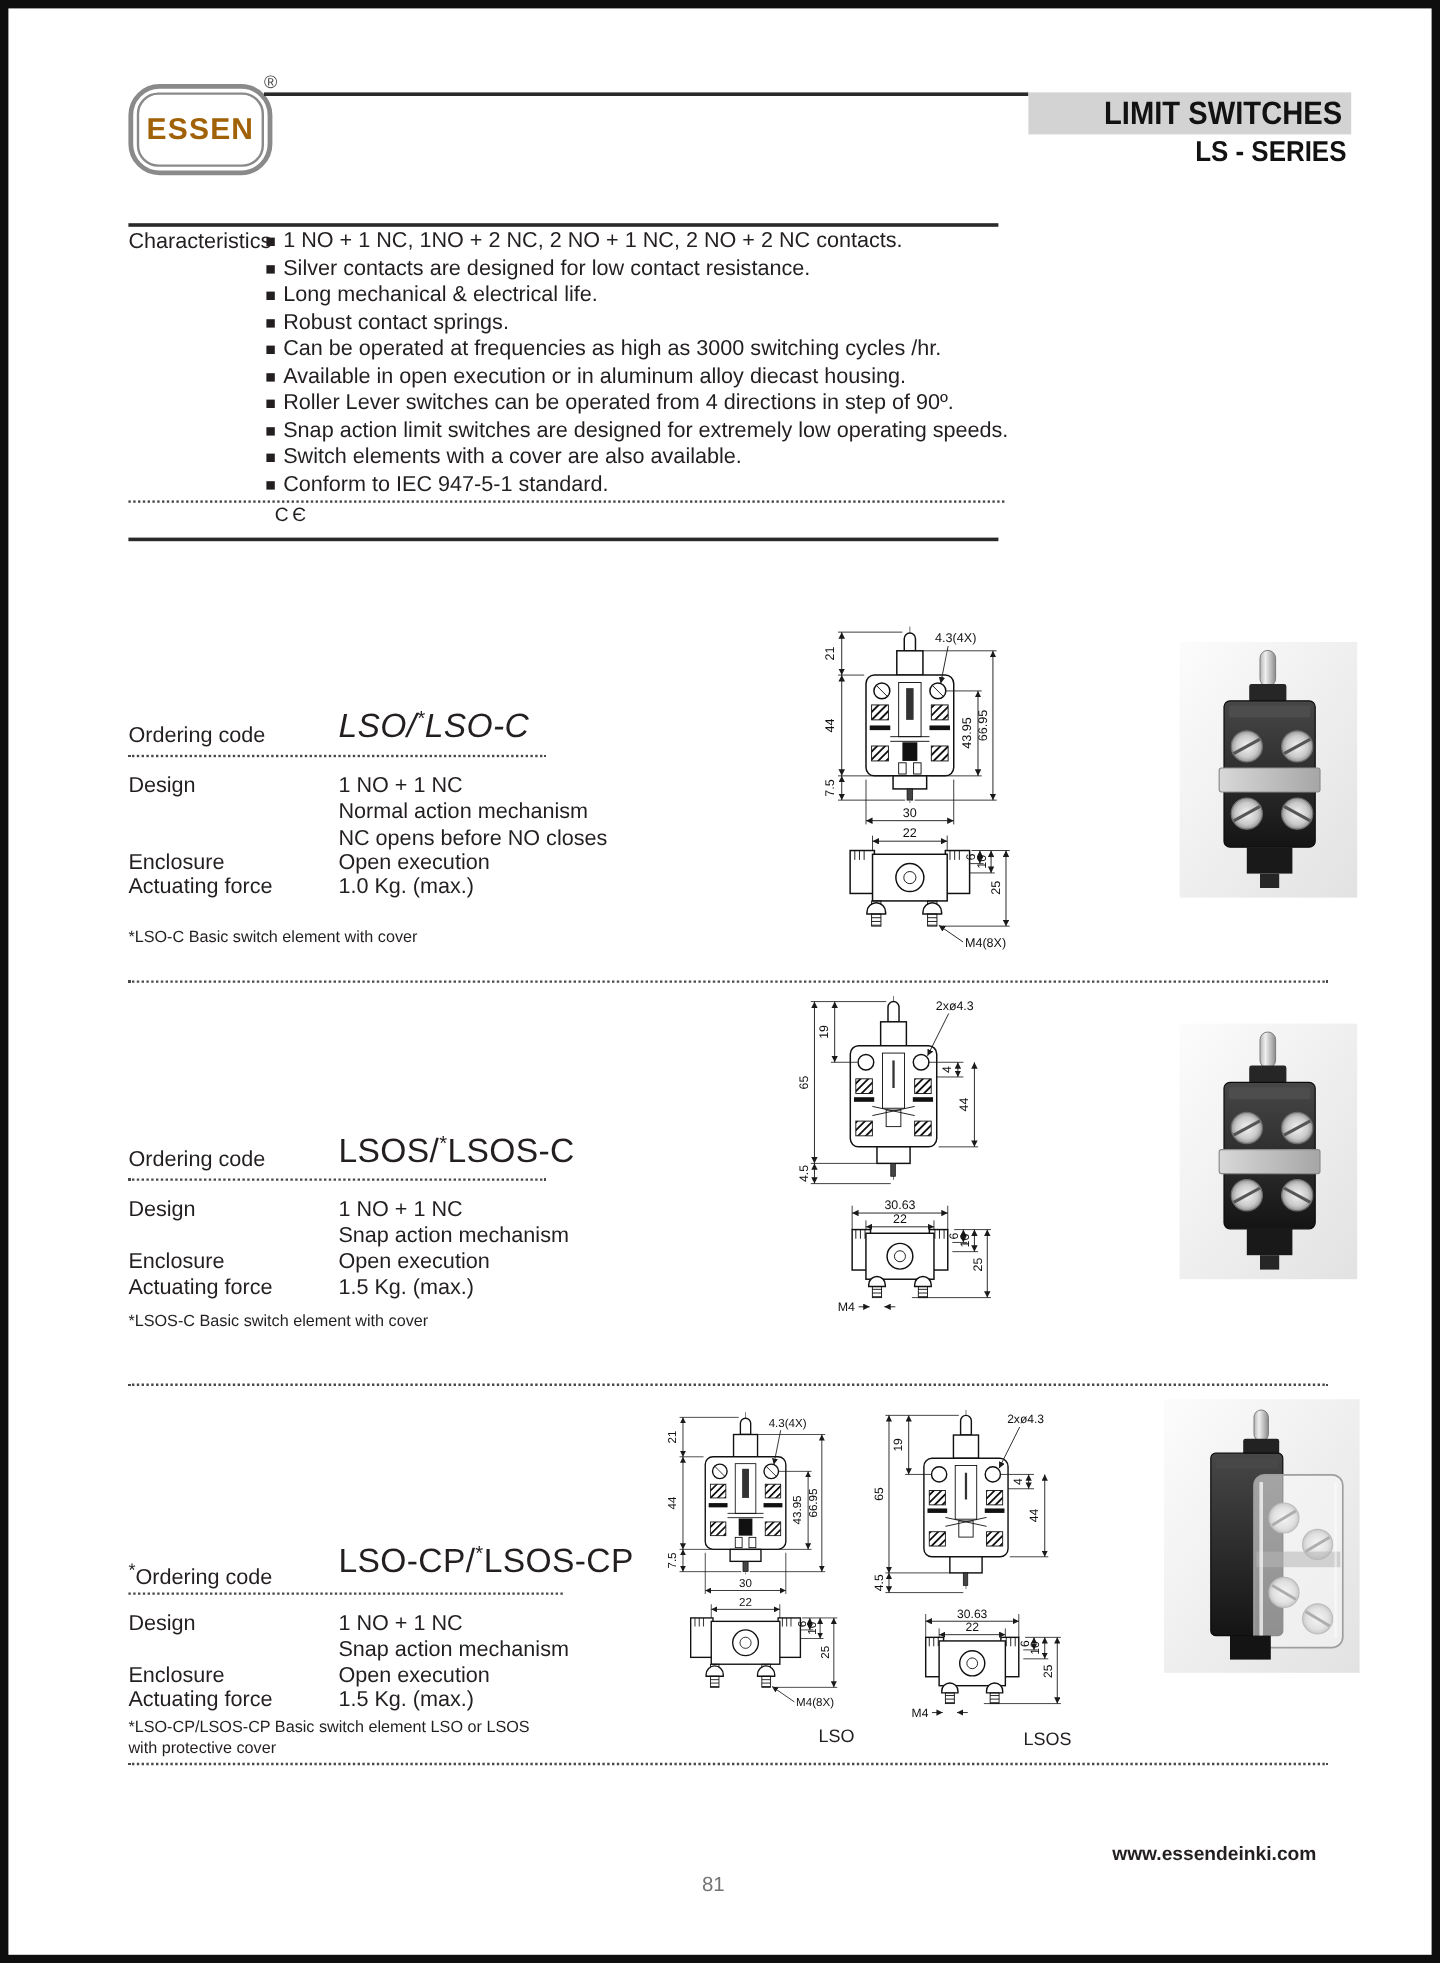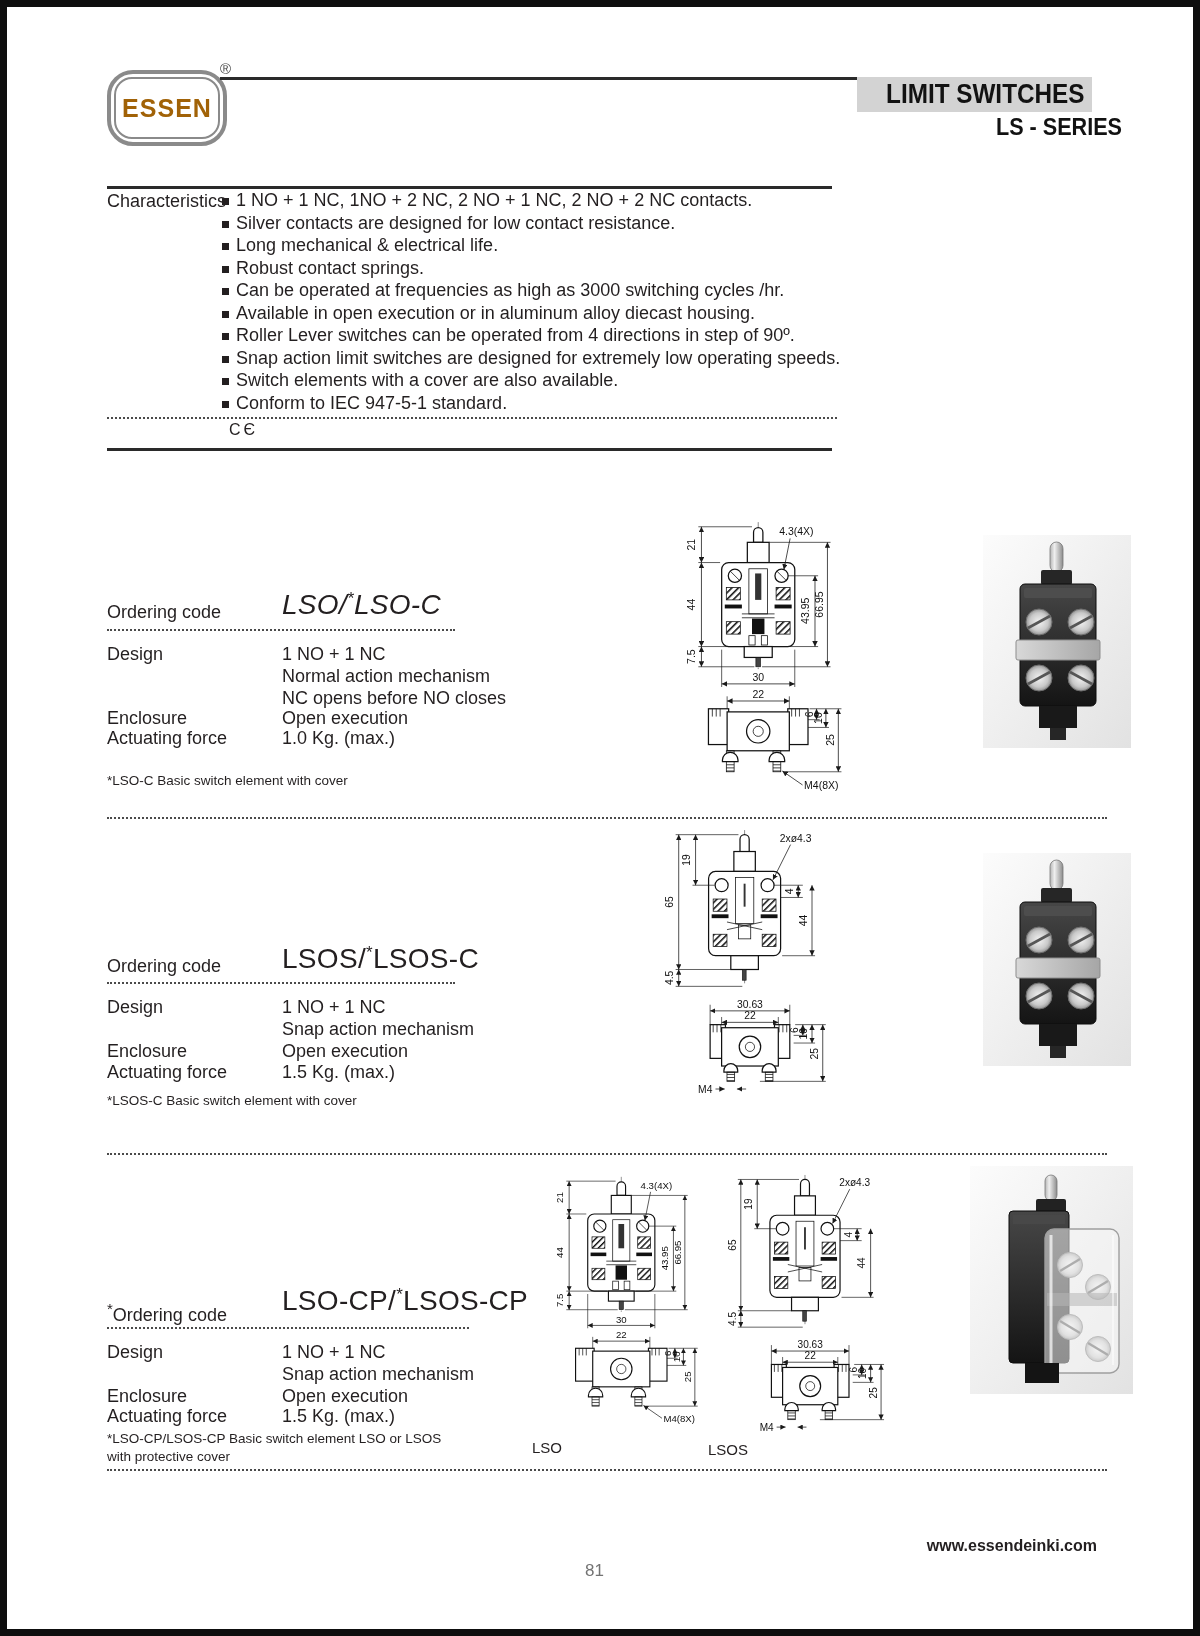--- a/index.html
+++ b/index.html
@@ -6,29 +6,29 @@
   #page{position:relative;width:1200px;height:1636px;background:#ffffff;
         border:7px solid #0e0e0e;box-sizing:border-box;overflow:hidden;
         font-family:"Liberation Sans",sans-serif;color:#231f20;}
   .abs{position:absolute;}
   .rule{background:#2a2a2a;}
   .dotline{border-top:2px dotted #4a4a4a;height:0;}
   .t15{font-size:18px;line-height:19px;color:#231f20;}
   .fn{font-size:13.5px;color:#231f20;}
   .code{font-size:28px;font-weight:400;color:#231f20;letter-spacing:.3px;white-space:nowrap;}
   .code sup{font-size:17px;}
-  .cap{font-size:15px;text-align:left;color:#231f20;}
+  .cap{font-size:15px;text-align:right;color:#231f20;}
   
   .logo{left:100px;top:63px;width:112px;height:68px;border:4px solid #8a8a8a;border-radius:26px;}
   .logo-inner{position:absolute;inset:3px;border:2px solid #8a8a8a;border-radius:18px;
               display:flex;align-items:center;justify-content:center;}
   .logo-txt{font-size:25px;font-weight:bold;color:#a16207;letter-spacing:1px;}
   .rmark{position:absolute;top:-14px;right:-8px;font-size:15px;color:#4a4a4a;}
   
-  .titlebar{left:850px;top:70px;width:235px;height:35px;background:#d3d3d3;
+  .titlebar{left:850px;top:70px;width:269px;height:35px;background:#d3d3d3;
             display:flex;align-items:center;justify-content:flex-end;padding-right:8px;box-sizing:border-box;}
   .titletxt{font-size:27px;font-weight:bold;color:#121212;transform:scaleX(.9);transform-origin:right center;white-space:nowrap;}
   .subtitle{left:888px;top:106px;width:227px;text-align:right;}
   .subtxt{display:inline-block;font-size:24px;font-weight:bold;color:#121212;transform:scaleX(.9);transform-origin:right center;}
   
   .charlist{left:215px;top:184px;width:660px;list-style:none;margin:0;padding:0;}
   .charlist li{display:flex;align-items:flex-start;height:22.5px;}
   .sq{width:7px;height:7px;background:#231f20;margin:7px 7px 0 0;flex:0 0 auto;}
   .ce{font-size:16px;letter-spacing:3px;color:#231f20;}
   

